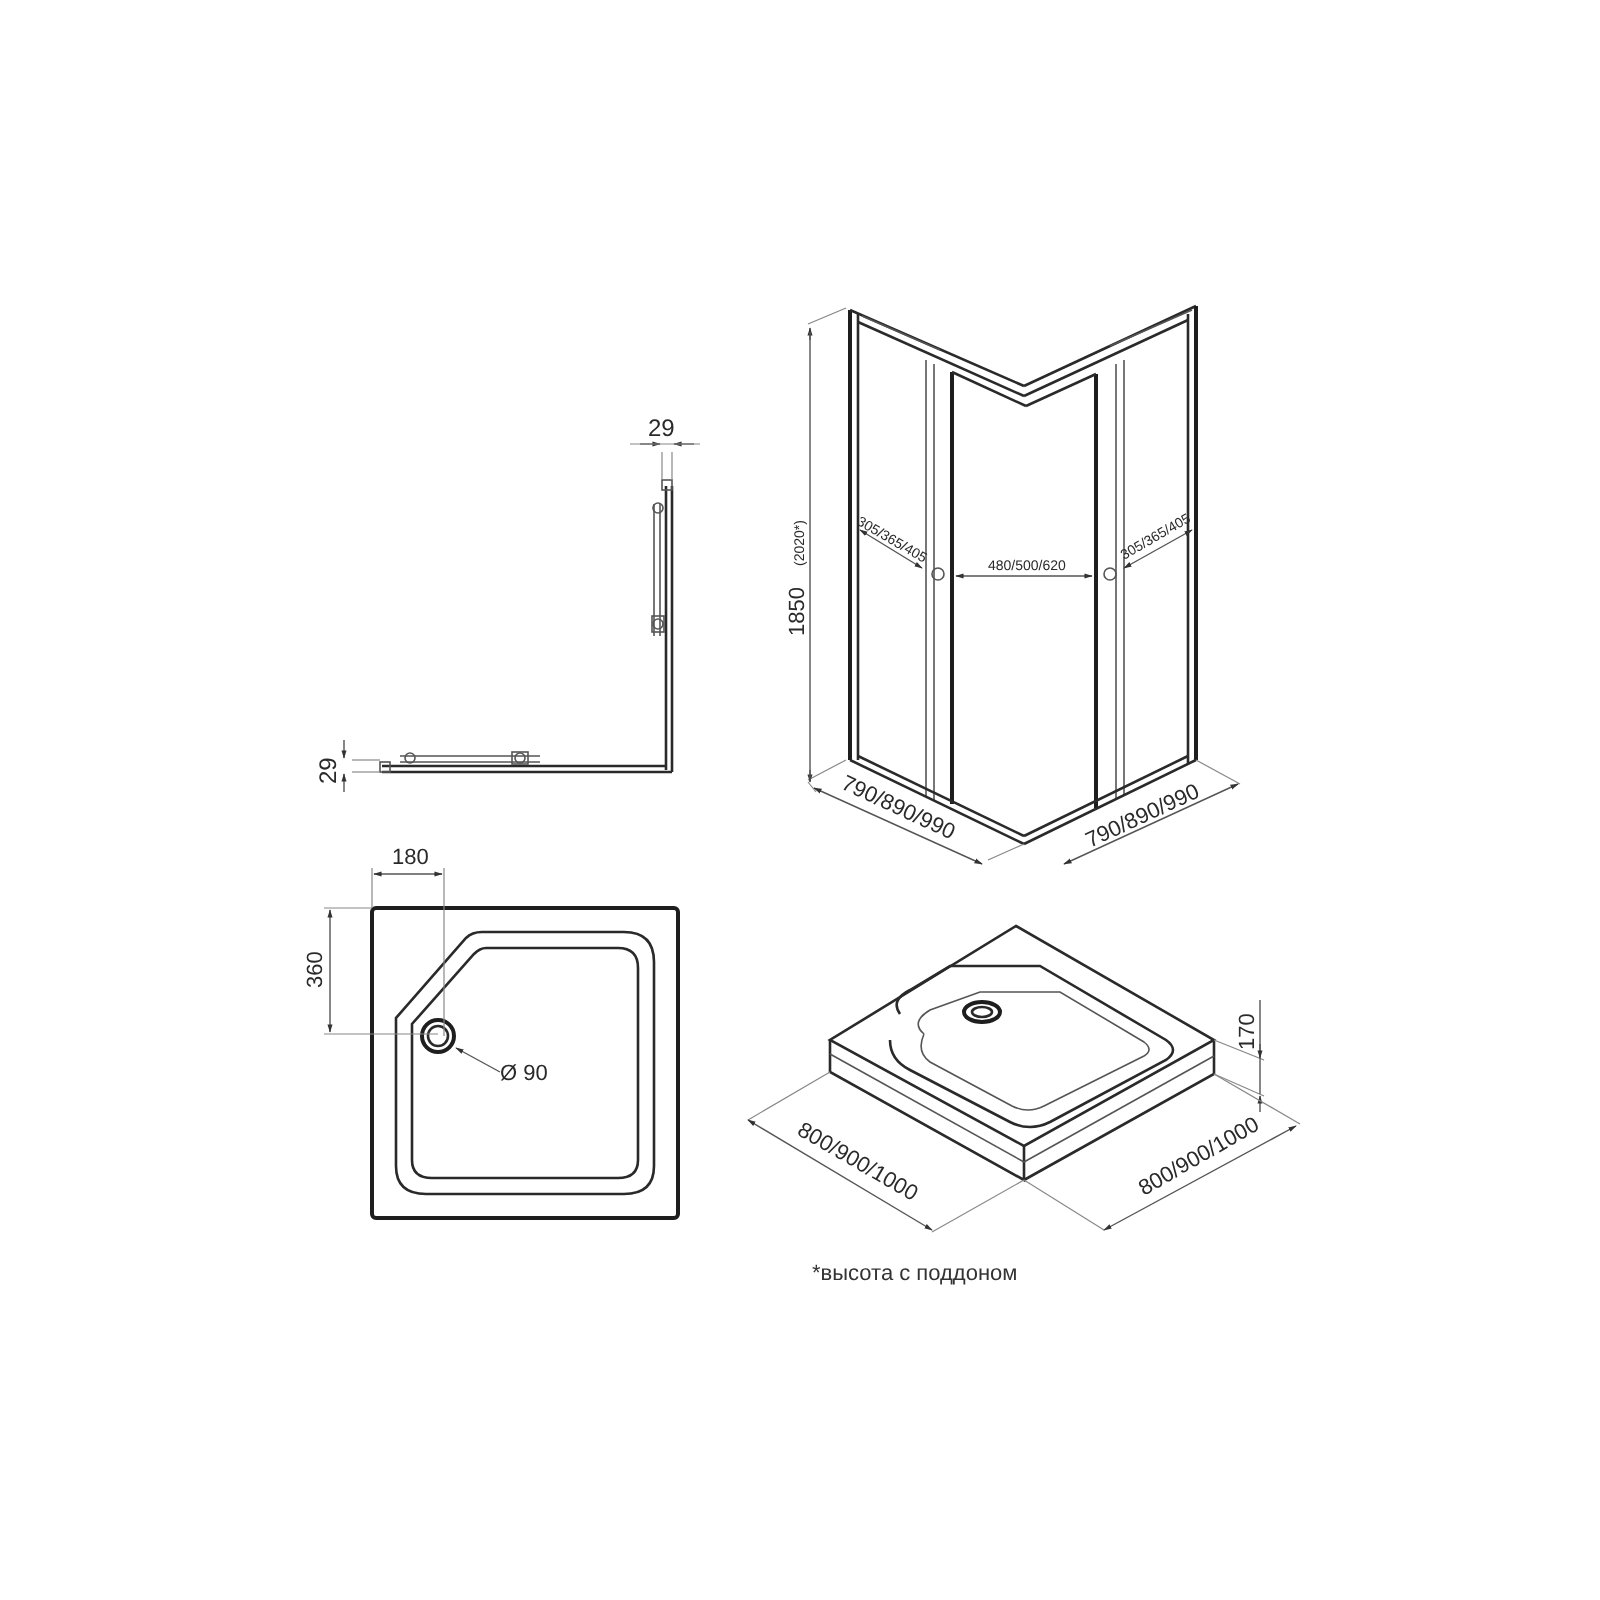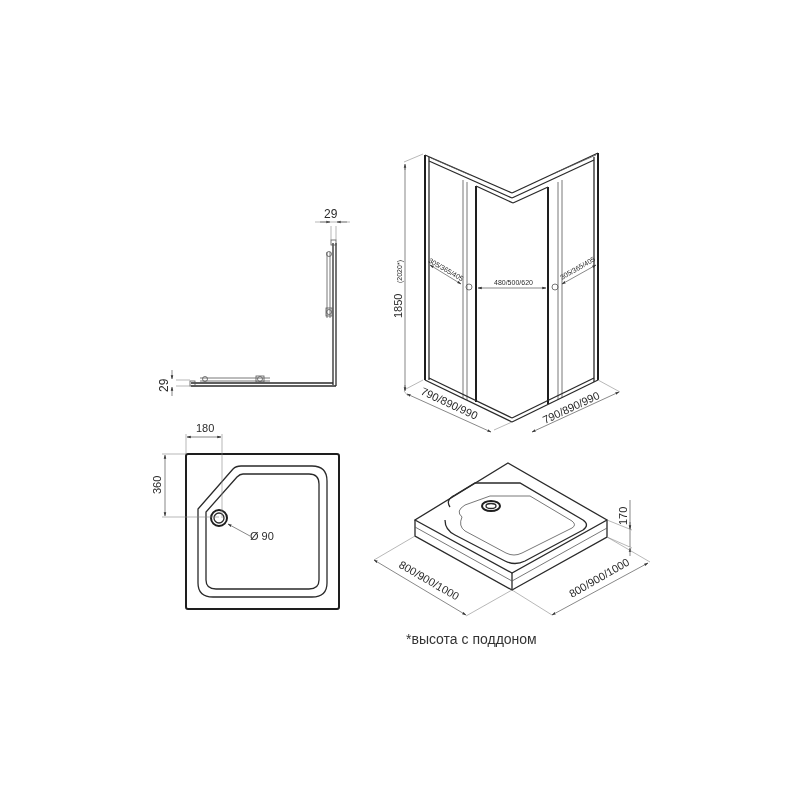--- a/index.html
+++ b/index.html
@@ -7,21 +7,21 @@
   svg { position: absolute; left: 0; top: 0; }
   .ln { stroke: #2a2a2a; fill: none; stroke-width: 1.3; }
   .thick { stroke: #1e1e1e; fill: none; stroke-width: 2; }
   .thin { stroke: #555; fill: none; stroke-width: 0.8; }
   .dim { stroke: #555; fill: none; stroke-width: 0.7; }
   .ext { stroke: #888; fill: none; stroke-width: 0.6; }
   .lbl { fill: #2a2a2a; font-family: "Liberation Sans", sans-serif; }
   .sm { font-size: 7px; }
   .md { font-size: 11px; }
   .lg { font-size: 12px; }
-  .note { position: absolute; left: 406px; top: 631px; font-size: 14px; color: #333; font-family: "Liberation Sans", sans-serif; }
+  .note { position: absolute; left: 406px; top: 631px; font-size: 11px; color: #333; font-family: "Liberation Sans", sans-serif; }
 </style>
 </head>
 <body>
 
 <svg width="800" height="800" viewBox="0 0 800 800">
   <defs>
     <marker id="arr" viewBox="0 0 10 10" refX="9" refY="5" markerWidth="6" markerHeight="6" orient="auto-start-reverse">
       <path d="M0,2 L10,5 L0,8 z" fill="#333"></path>
     </marker>
   </defs>

